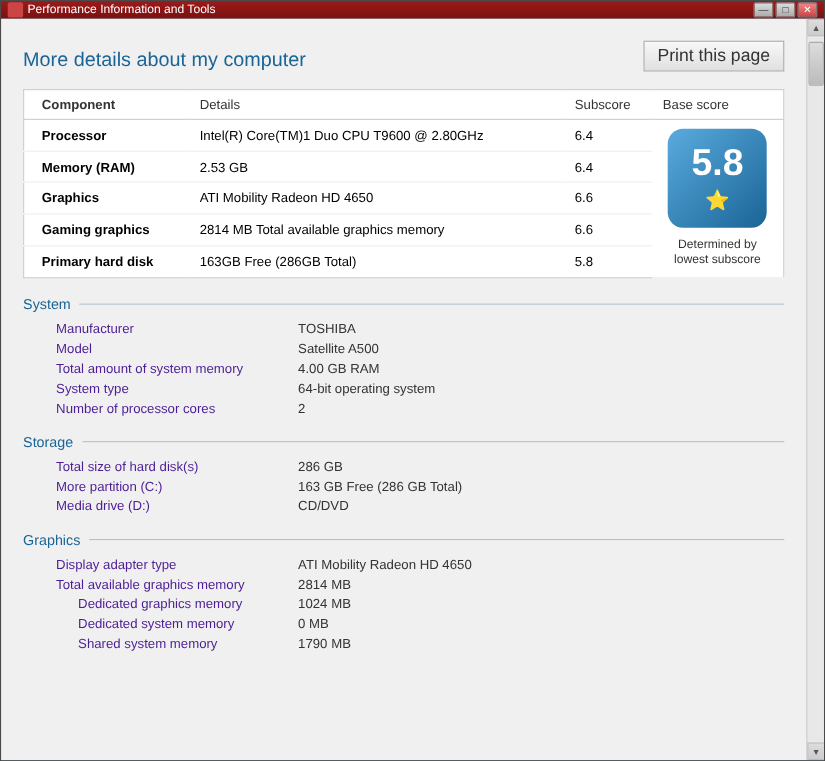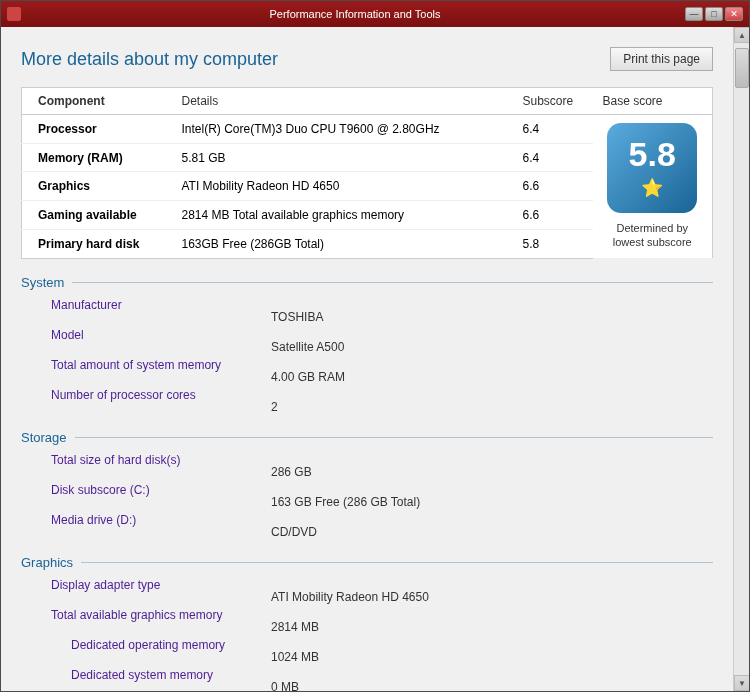--- a/index.html
+++ b/index.html
@@ -16,26 +16,25 @@
     .window {
       width: 750px;
       height: 692px;
       display: flex;
       flex-direction: column;
       border: 1px solid #4a4a4a;
     }
 
     .title-bar {
       background: linear-gradient(to bottom, #9b1a1a, #7a1010);
-      height: 26px;
+      height: 16px;
       display: flex;
       align-items: center;
       padding: 0 6px;
       flex-shrink: 0;
-      text-align: center;
     }
 
     .title-bar-icon {
       width: 14px;
       height: 14px;
       margin-right: 4px;
       background: #cc4444;
       border-radius: 2px;
     }
 
@@ -120,35 +119,35 @@
       position: absolute;
       top: 5px;
       left: 1px;
       border-radius: 2px;
     }
 
     
     .page-header {
       display: flex;
       justify-content: space-between;
-      align-items: center;
+      align-items: flex-end;
       margin-bottom: 16px;
     }
 
     .page-title {
       color: #1a6496;
       font-size: 18px;
       font-weight: normal;
     }
 
     .print-btn {
       padding: 4px 12px;
       background: linear-gradient(to bottom, #f8f8f8, #e0e0e0);
       border: 1px solid #adadad;
-      font-size: 12px;
+      font-size: 16px;
       cursor: pointer;
       color: #333;
     }
 
     
     .info-table {
       width: 100%;
       border-collapse: collapse;
       border: 1px solid #ccc;
       margin-bottom: 16px;
@@ -243,21 +242,20 @@
     }
 
     .info-label.indented {
       padding-left: 20px;
       min-width: 220px;
     }
 
     .info-value {
       color: #333;
       font-size: 12px;
-      margin-top: 12px;
     }
   </style>
 </head>
 <body>
 
 <div class="window">
 
   <div class="title-bar">
     <div class="title-bar-icon"></div>
     <span class="title-bar-text">Performance Information and Tools</span>
@@ -282,37 +280,37 @@
             <th class="component-col">Component</th>
             <th class="details-col">Details</th>
             <th class="subscore-col">Subscore</th>
             <th class="basescore-col">Base score</th>
           </tr>
         </thead>
         <tbody id="table-body">
 
         <tr>
               <td class="component-col">Processor</td>
-              <td>Intel(R) Core(TM)3 Duo CPU T9600 @ 2.80GHz</td>
+              <td>Intel(R) Core(TM)1 Duo CPU T9600 @ 2.80GHz</td>
               <td>6.4</td>
               <td rowspan="5" style="vertical-align: middle; text-align: center; padding: 8px;"><div style="display: inline-block; width: 90px; height: 90px; background: linear-gradient(135deg, rgb(90, 171, 222), rgb(26, 100, 150)); border-radius: 14px; color: white; text-align: center; padding-top: 14px; margin-bottom: 4px;"><span style="font-size: 34px; font-weight: bold; display: block; line-height: 1;">5.8</span><span style="font-size: 18px; display: block; margin-top: 6px;">⭐</span></div><div style="font-size: 11px; color: rgb(51, 51, 51); margin-top: 4px; line-height: 1.3; white-space: pre-line;">Determined by
 lowest subscore</div></td>
             </tr>
             <tr>
               <td class="component-col">Memory (RAM)</td>
-              <td>5.81 GB</td>
+              <td>2.53 GB</td>
               <td>6.4</td>
             </tr>
             <tr>
               <td class="component-col">Graphics</td>
               <td>ATI Mobility Radeon HD 4650</td>
               <td>6.6</td>
             </tr>
             <tr>
-              <td class="component-col">Gaming available</td>
+              <td class="component-col">Gaming graphics</td>
               <td>2814 MB Total available graphics memory</td>
               <td>6.6</td>
             </tr>
             <tr>
               <td class="component-col">Primary hard disk</td>
               <td>163GB Free (286GB Total)</td>
               <td>5.8</td>
             </tr>
           </tbody>
       </table>
@@ -330,38 +328,42 @@
             </div>
             <div class="info-row">
               <span class="info-label">Model</span>
               <span class="info-value">Satellite A500</span>
             </div>
             <div class="info-row">
               <span class="info-label">Total amount of system memory</span>
               <span class="info-value">4.00 GB RAM</span>
             </div>
             <div class="info-row">
+              <span class="info-label">System type</span>
+              <span class="info-value">64-bit operating system</span>
+            </div>
+            <div class="info-row">
               <span class="info-label">Number of processor cores</span>
               <span class="info-value">2</span>
             </div>
           </div>
       </div>
 
       <div class="section">
         <div class="section-header">
           <span class="section-title">Storage</span>
           <div class="section-line"></div>
         </div>
         <div class="section-content" id="storage-content">
             <div class="info-row">
               <span class="info-label">Total size of hard disk(s)</span>
               <span class="info-value">286 GB</span>
             </div>
             <div class="info-row">
-              <span class="info-label">Disk subscore (C:)</span>
+              <span class="info-label">More partition (C:)</span>
               <span class="info-value">163 GB Free (286 GB Total)</span>
             </div>
             <div class="info-row">
               <span class="info-label">Media drive (D:)</span>
               <span class="info-value">CD/DVD</span>
             </div>
           </div>
       </div>
 
       <div class="section">
@@ -372,21 +374,21 @@
         <div class="section-content" id="graphics-content">
             <div class="info-row">
               <span class="info-label">Display adapter type</span>
               <span class="info-value">ATI Mobility Radeon HD 4650</span>
             </div>
             <div class="info-row">
               <span class="info-label">Total available graphics memory</span>
               <span class="info-value">2814 MB</span>
             </div>
             <div class="info-row">
-              <span class="info-label indented">Dedicated operating memory</span>
+              <span class="info-label indented">Dedicated graphics memory</span>
               <span class="info-value">1024 MB</span>
             </div>
             <div class="info-row">
               <span class="info-label indented">Dedicated system memory</span>
               <span class="info-value">0 MB</span>
             </div>
             <div class="info-row">
               <span class="info-label indented">Shared system memory</span>
               <span class="info-value">1790 MB</span>
             </div>

